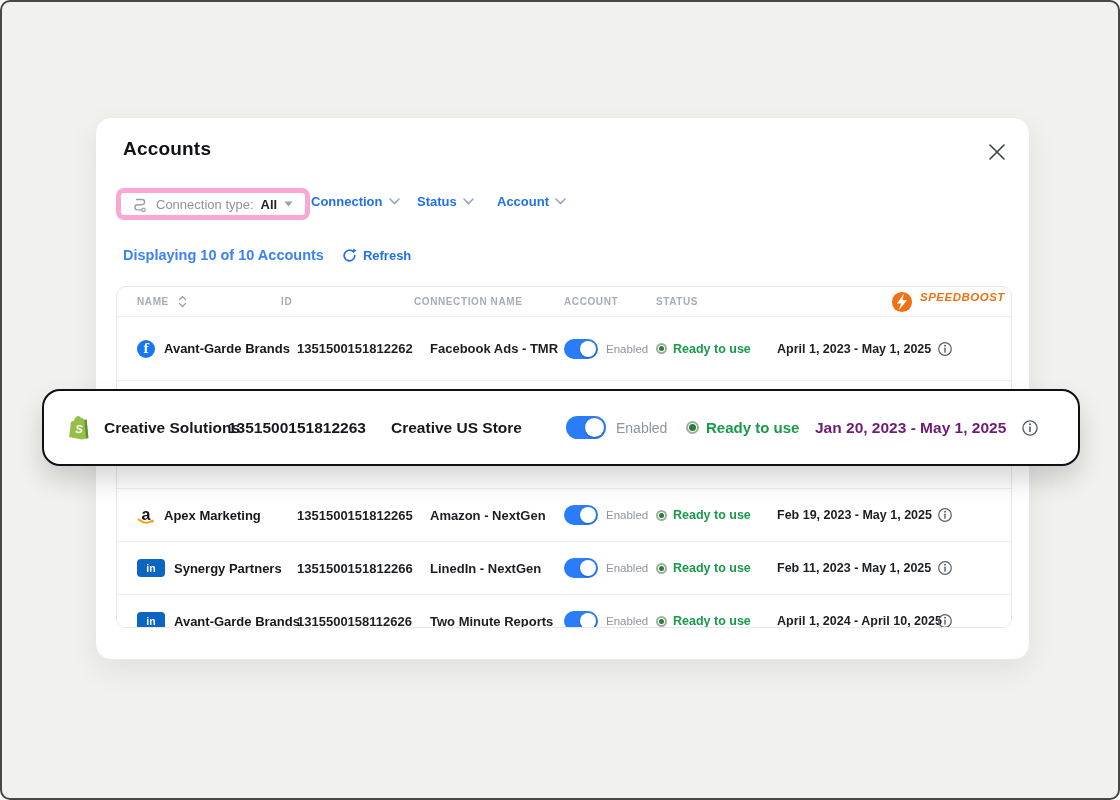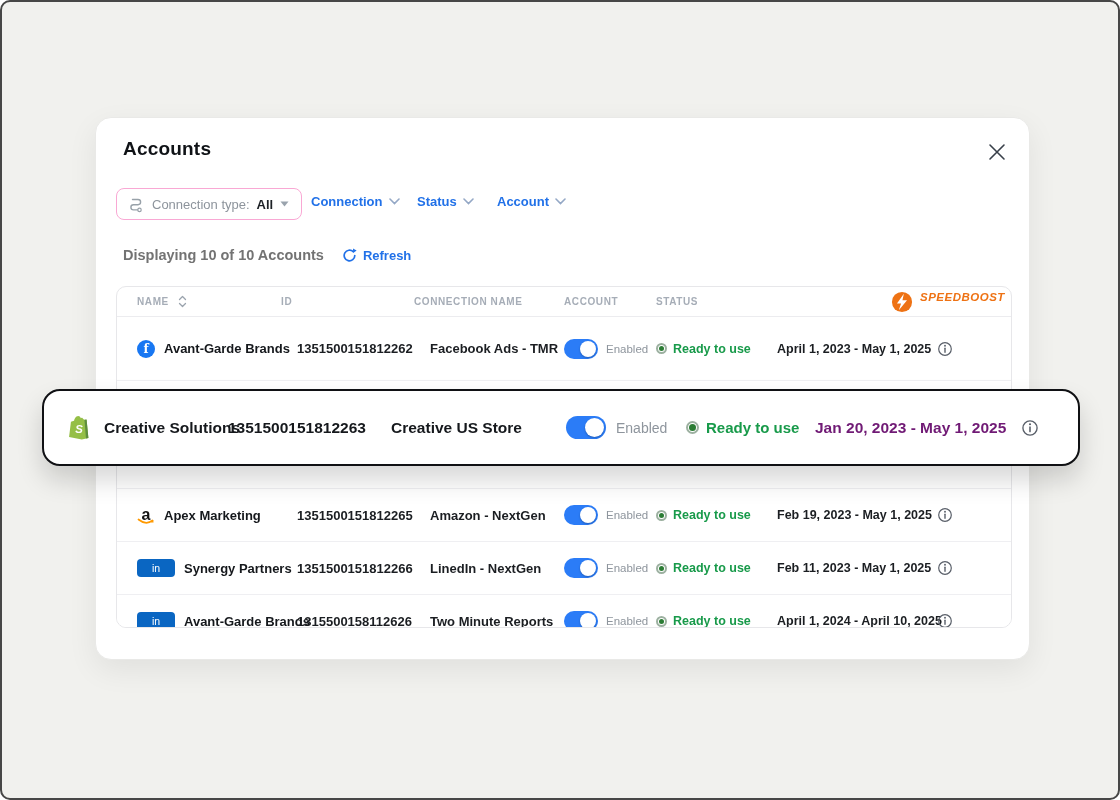--- a/index.html
+++ b/index.html
@@ -5,33 +5,33 @@
   * { margin:0; padding:0; box-sizing:border-box; }
   html,body { width:1120px; height:800px; background:#fff; font-family:"Liberation Sans","DejaVu Sans",sans-serif; }
   .canvas { position:absolute; inset:0; width:1120px; height:800px; background:#f1f1ee; border:2px solid #474747; border-radius:10px; overflow:hidden; }
 
   
   .modal { position:absolute; left:93px; top:115px; width:935px; height:543px; background:#fff; border:1px solid #e9e9e7; border-radius:16px; box-shadow:0 10px 30px rgba(0,0,0,.07); }
   .modal-title { position:absolute; left:27px; top:20px; font-size:19px; font-weight:700; color:#0f1216; letter-spacing:.2px; }
   .close-btn { position:absolute; right:22px; top:24px; width:20px; height:20px; cursor:pointer; display:flex; align-items:center; justify-content:center; }
 
   
-  .chip { position:absolute; left:20px; top:70px; height:32px; display:flex; align-items:center; gap:7px; padding:8px 12px; border:1px solid #f9a8d4; border-radius:8px; background:#fff; }
+  .chip { position:absolute; left:20px; top:70px; height:32px; display:flex; align-items:center; gap:7px; padding:8px 12px; border:5px solid #f9a8d4; border-radius:8px; background:#fff; }
   .chip-label { font-size:13px; color:#8d949c; }
   .chip-value { font-size:13px; color:#1d2126; font-weight:700; }
   .dd { position:absolute; top:76px; display:flex; align-items:center; gap:6px; cursor:pointer; }
   .dd-label { font-size:13px; font-weight:700; color:#2171e8; }
   .dd1 { left:215px; } .dd2 { left:321px; } .dd3 { left:401px; }
   .search { position:absolute; right:20px; top:70px; width:232px; height:32px; border:1px solid #e3e4e8; border-radius:8px; background:#fff; display:flex; align-items:center; gap:7px; padding:0 10px; }
   .search input { border:none; outline:none; flex:1; font-size:13px; color:#333; background:transparent; font-family:inherit; }
   .search input::placeholder { color:#a8afb8; }
 
   
   .summary { position:absolute; left:27px; top:129px; display:flex; align-items:center; gap:18px; }
-  .summary-text { font-size:14.5px; font-weight:700; color:#737373; }
+  .summary-text { font-size:14.5px; font-weight:700; color:#3b82f6; }
   .refresh { display:flex; align-items:center; gap:6px; cursor:pointer; }
   .refresh-label { font-size:13px; font-weight:600; color:#2171e8; }
 
   
   .table { position:absolute; left:20px; top:168px; width:896px; height:342px; border:1px solid #e7e7ea; border-radius:10px; overflow:hidden; background:#fff; }
   .thead { display:flex; align-items:center; height:30px; border-bottom:1px solid #ececef; }
   .th { font-size:10px; font-weight:700; letter-spacing:.6px; color:#a6adb7; text-transform:uppercase; display:flex; align-items:center; gap:4px; }
   .trow { display:flex; align-items:center; border-bottom:1px solid #efeff2; background:#fff; }
   .r64 { height:64px; } .r53 { height:53px; }
   .spacer-row { height:108px; border-bottom:1px solid #efeff2; background:#fff; }
@@ -51,21 +51,21 @@
   .toggle.big { width:40px; height:23px; border-radius:12px; }
   .toggle.big .knob { width:19px; height:19px; }
 
   
   .sdot { width:11px; height:11px; border:2px solid #9cb0a0; border-radius:50%; background:#2b7c34; background-clip:content-box; padding:1px; flex:0 0 auto; }
   .sdot.big { width:13px; height:13px; }
 
   
   .picon { flex:0 0 auto; display:flex; align-items:center; justify-content:center; }
   .fb { width:18px; height:18px; border-radius:50%; background:#1877f2; color:#fff; font-weight:700; font-size:12px; font-family:"DejaVu Serif",serif; }
-  .li { width:38px; height:18px; border-radius:4px; background:#0a66c2; color:#fff; font-weight:400; font-size:10.5px; }
+  .li { width:28px; height:18px; border-radius:4px; background:#0a66c2; color:#fff; font-weight:700; font-size:10.5px; }
   .amz { width:18px; height:20px; position:relative; }
   .amz .a-letter { font-size:16px; font-weight:700; color:#111; line-height:14px; }
   .amz svg { position:absolute; bottom:0; left:0; }
 
   
   .brand { display:flex; gap:7px; margin-left:114px;font-style:italic; }
   .brand-text { font-size:11.5px; font-weight:800; letter-spacing:.5px; color:#ee7214; }
 
   
   .callout { position:absolute; left:40px; top:387px; width:1038px; height:77px; background:#fff; border:2.5px solid #101114; border-radius:18px; box-shadow:0 14px 26px rgba(0,0,0,.16); display:flex; align-items:center; z-index:5; }

